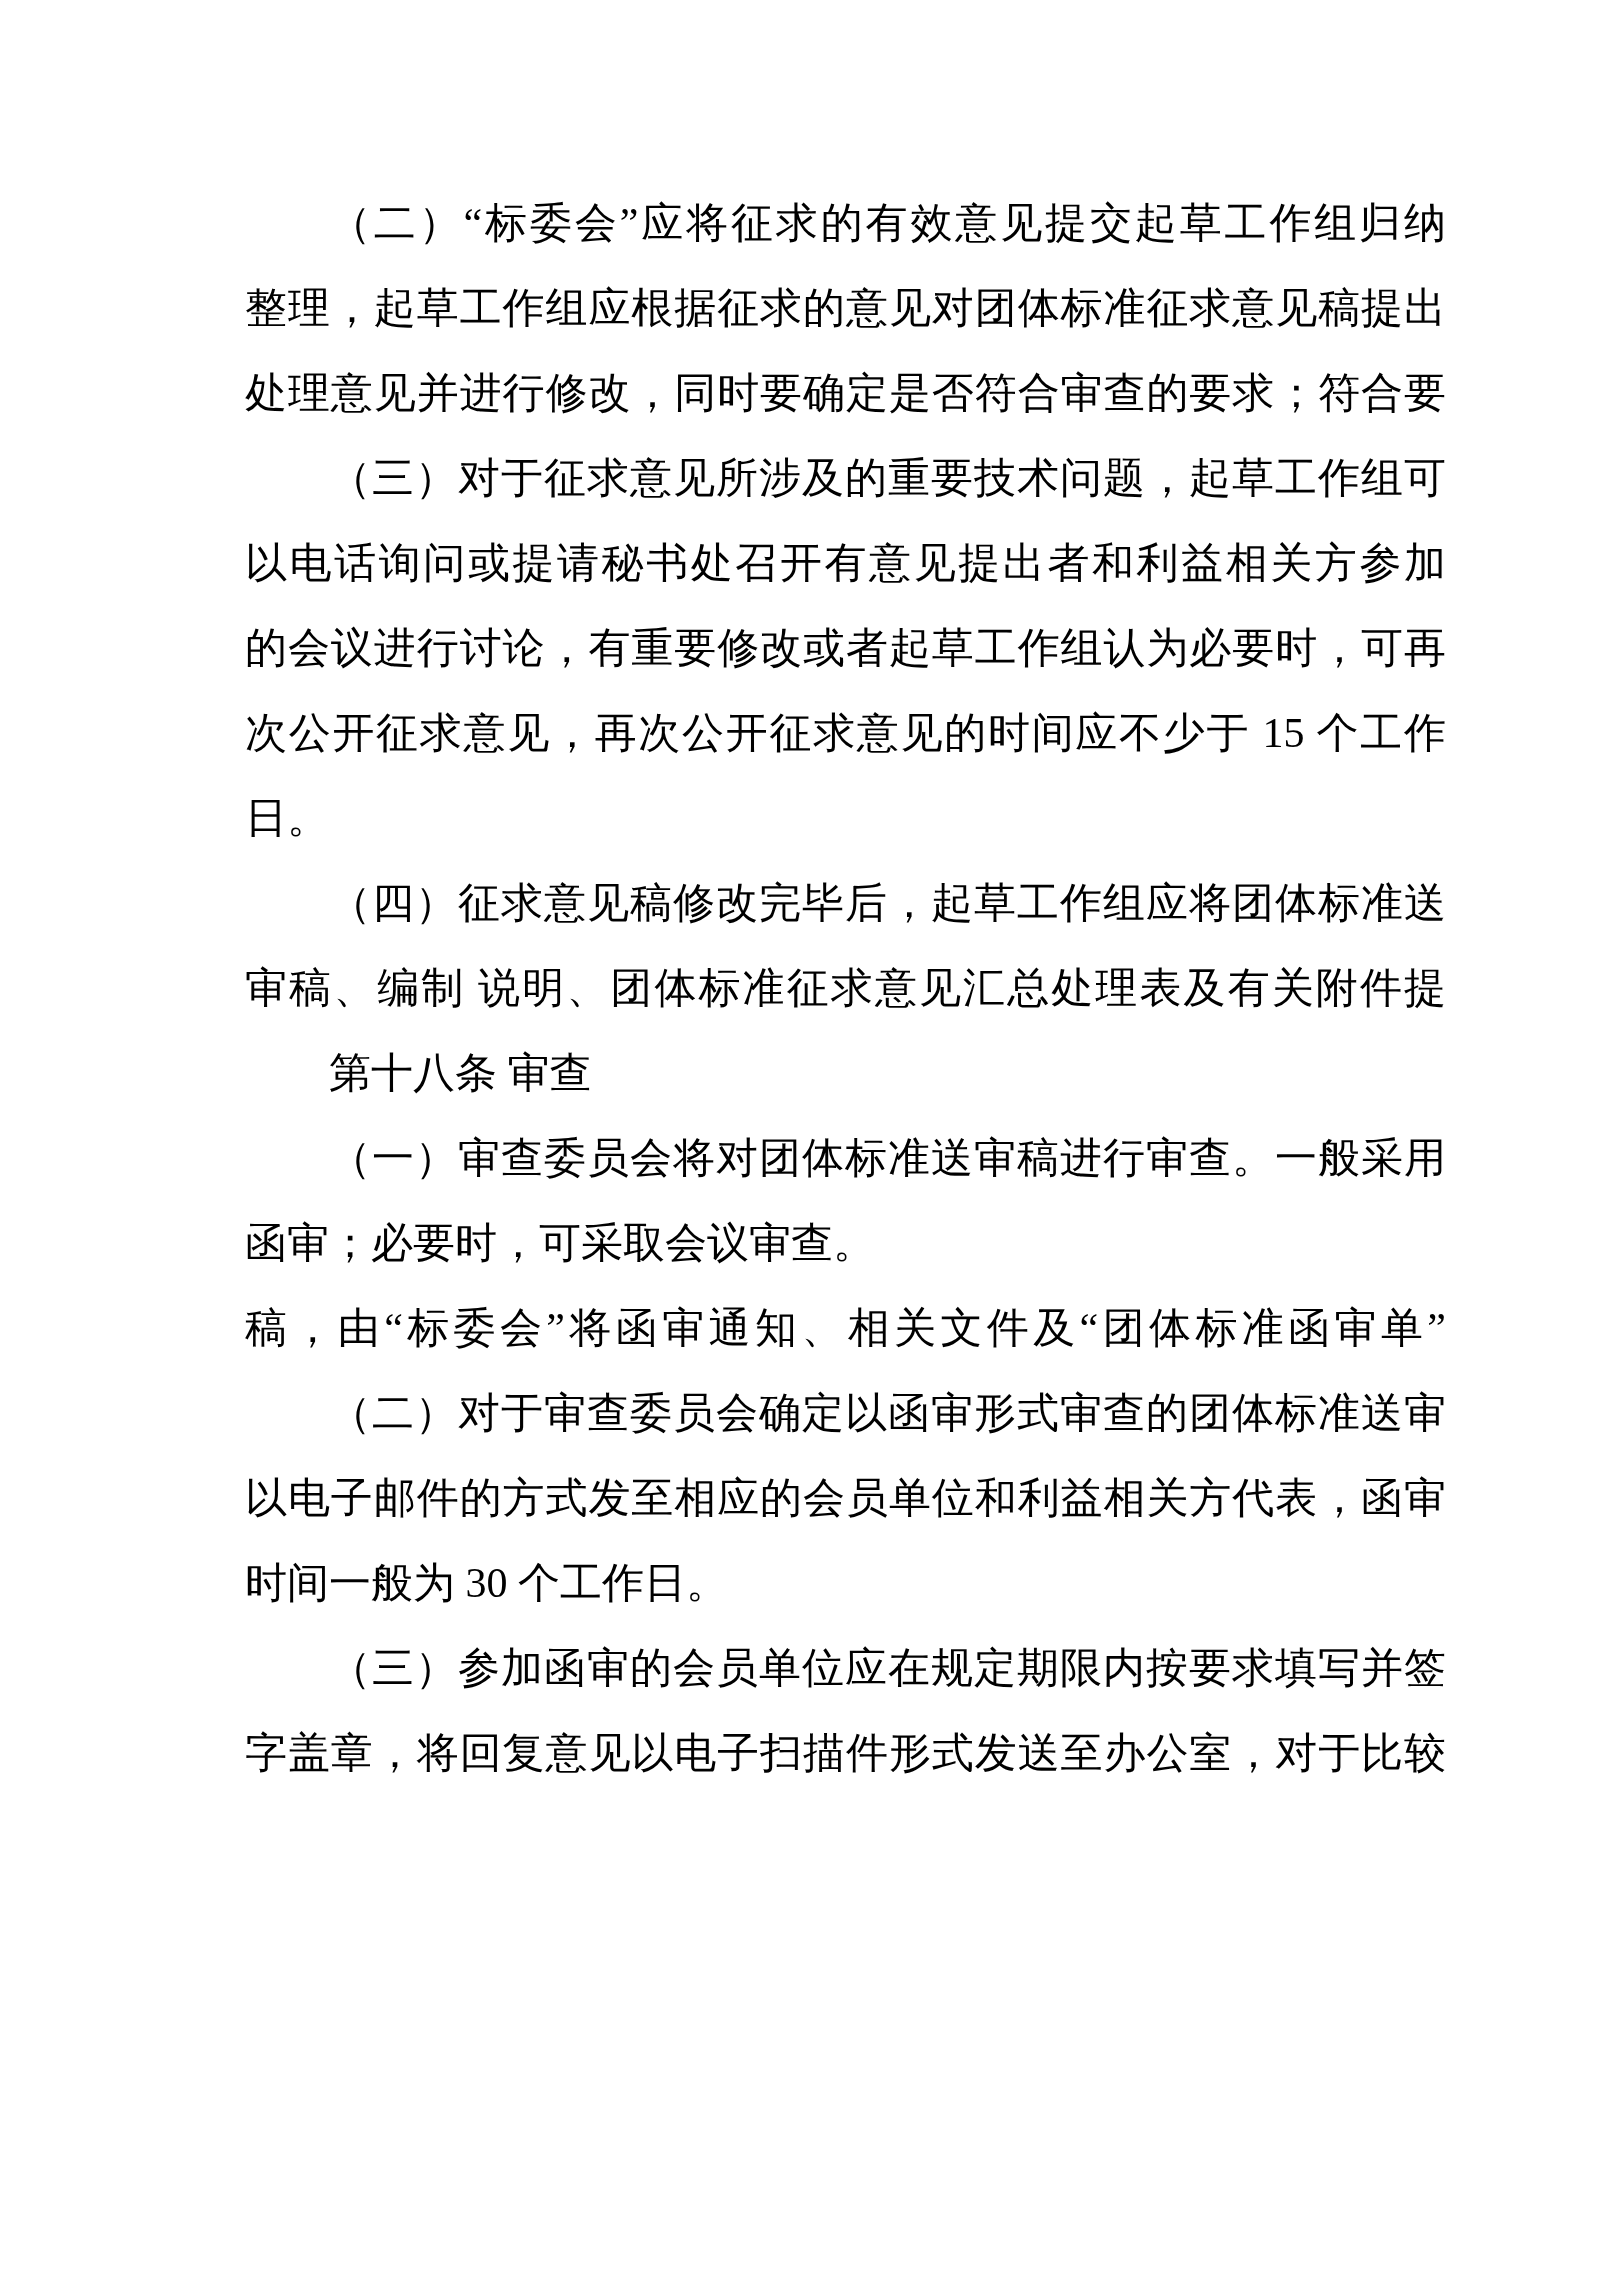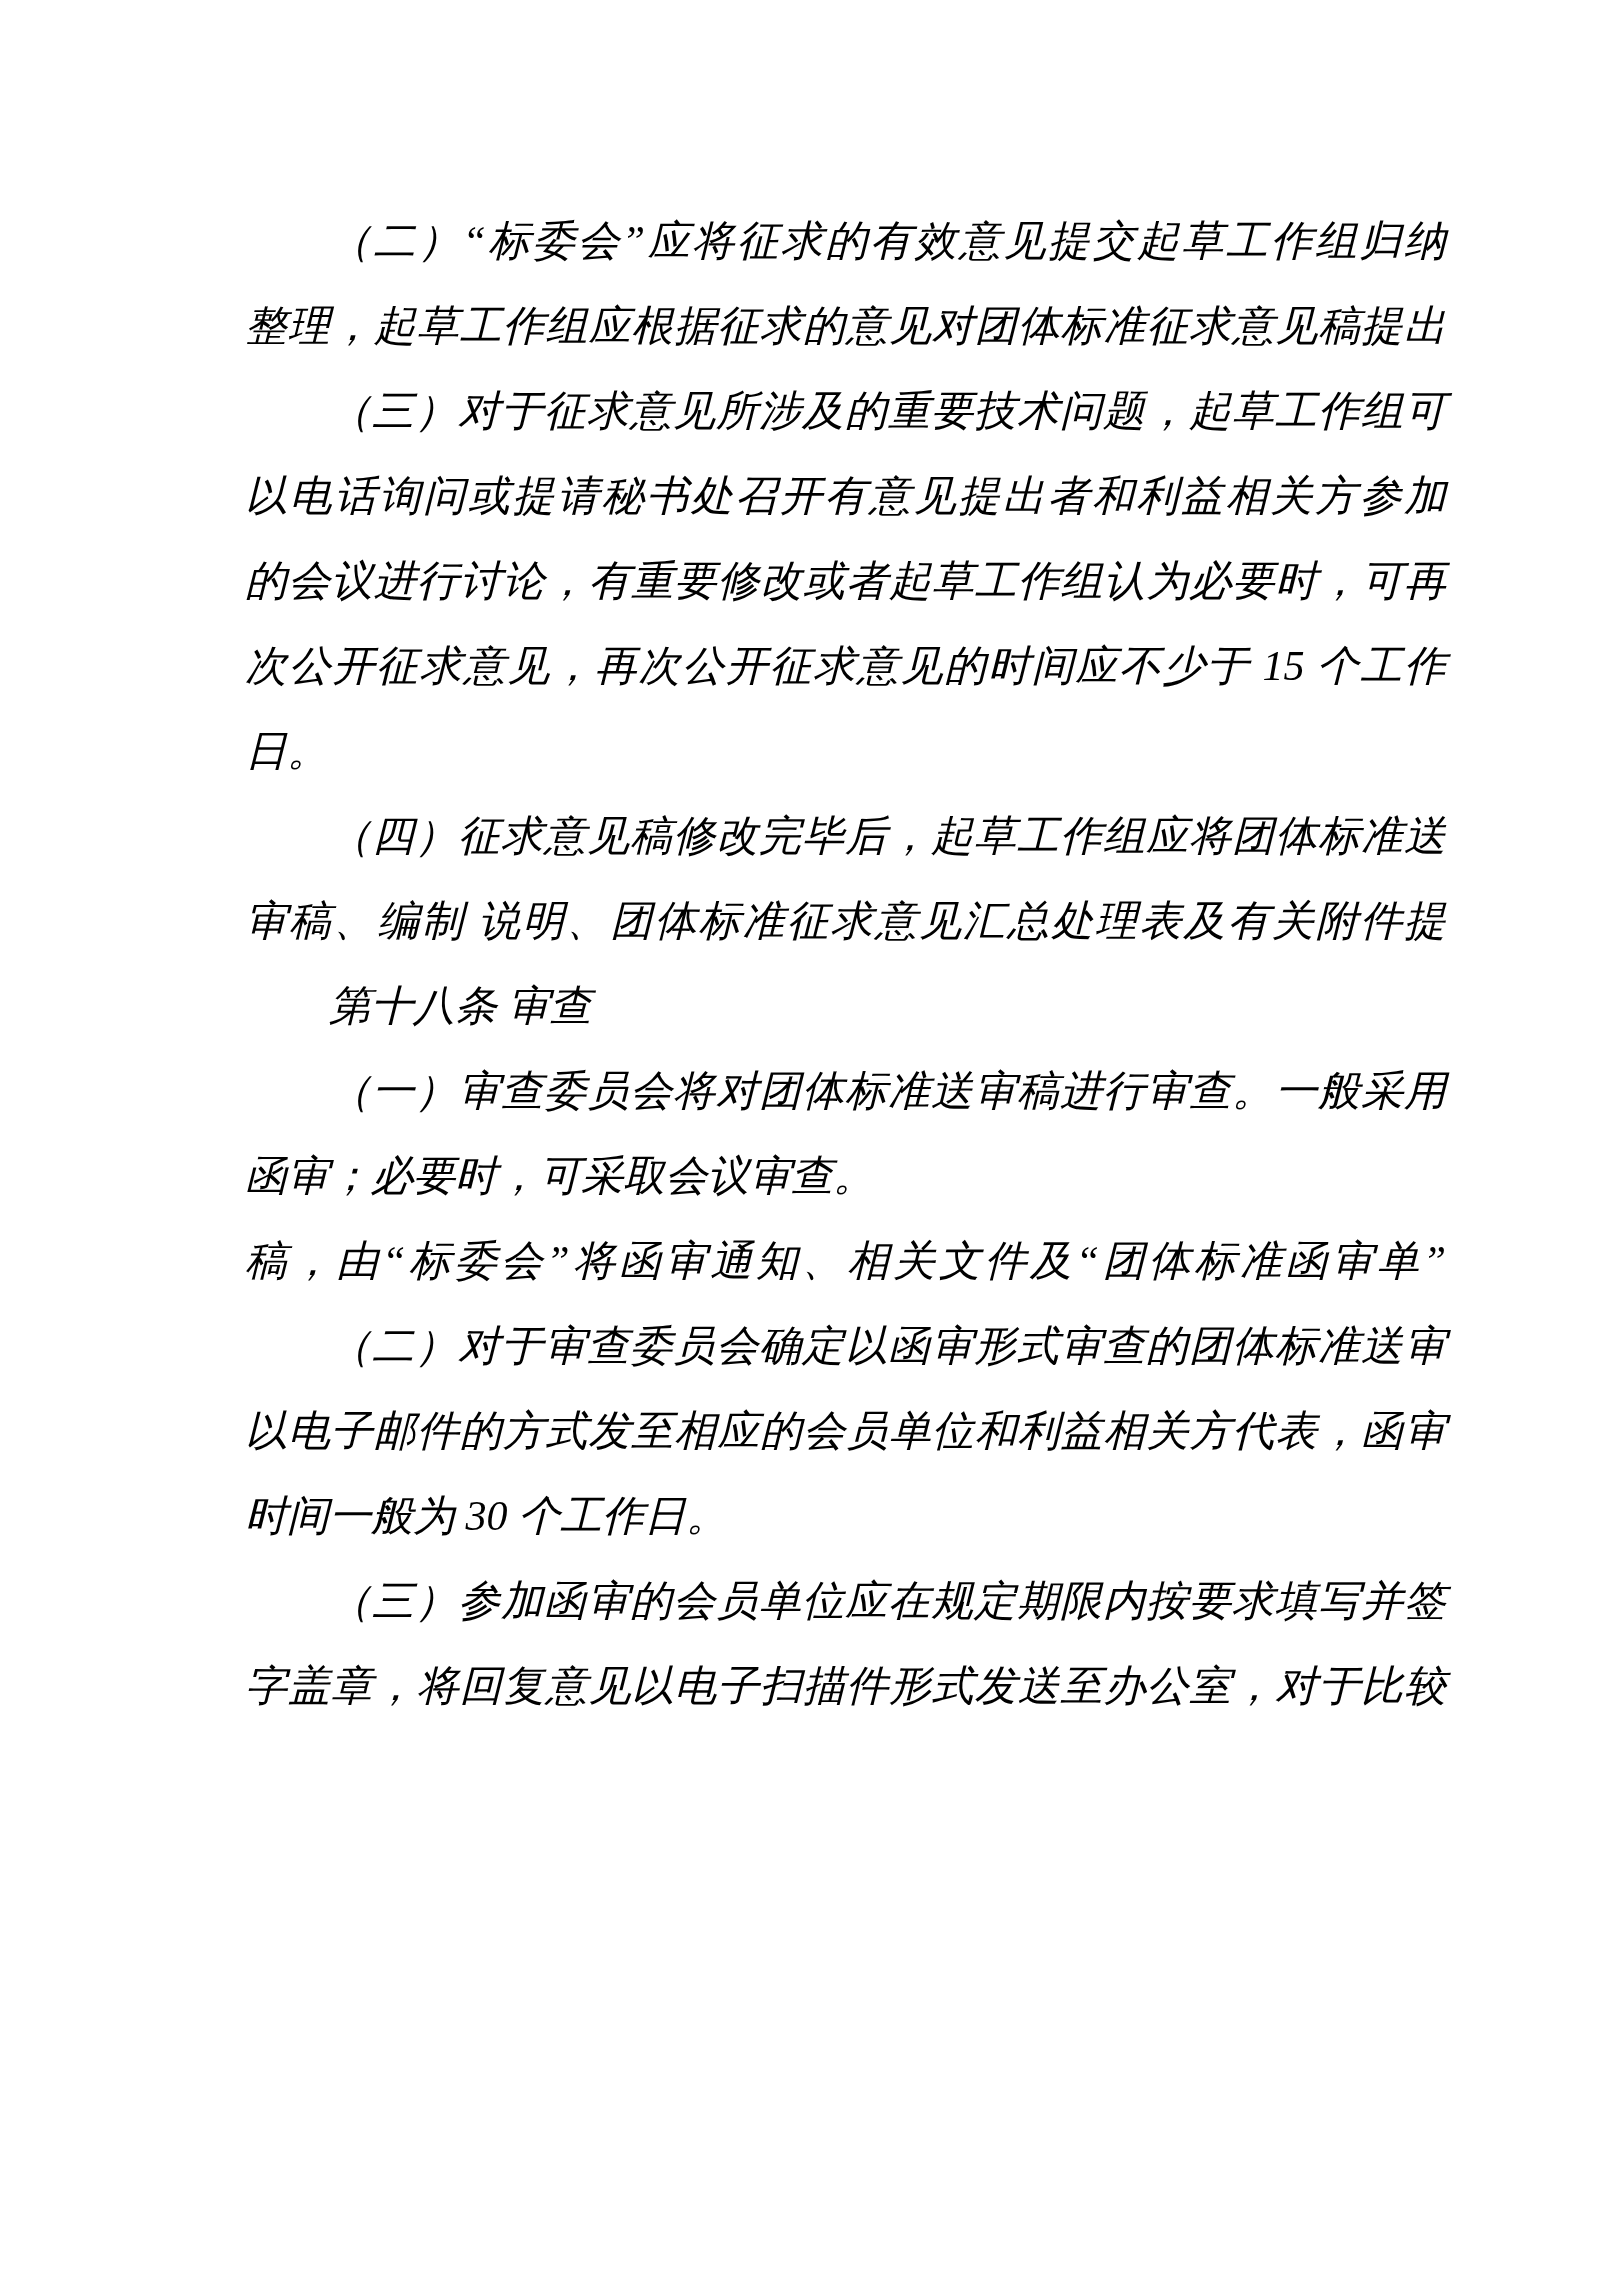--- a/index.html
+++ b/index.html
@@ -12,23 +12,22 @@
     width: 1621px;
     height: 2293px;
     margin: 0 auto;
     background: #ffffff;
     overflow: hidden;
     font-family: "Liberation Serif", "DejaVu Serif", serif;
   }
   .textblock {
     position: absolute;
     left: 245px;
-    top: 199px;
+    top: 181px;
     width: 1201px;
-    font-style: italic;
   }
   .doc-line {
     height: 85px;
     line-height: 85px;
     font-size: 42px;
     color: #000000;
     letter-spacing: 0;
     white-space: normal;
     overflow: visible;
   }
@@ -44,20 +43,21 @@
     text-align: left;
   }
 </style>
 </head>
 <body>
 
 <div class="page">
   <div class="textblock">
       <div class="doc-line justify indent">（二）“标委会”应将征求的有效意见提交起草工作组归纳</div>
       <div class="doc-line justify">整理，起草工作组应根据征求的意见对团体标准征求意见稿提出</div>
+      <div class="doc-line justify">处理意见并进行修改，同时要确定是否符合审查的要求；符合要</div>
       <div class="doc-line justify indent">（三）对于征求意见所涉及的重要技术问题，起草工作组可</div>
       <div class="doc-line justify">以电话询问或提请秘书处召开有意见提出者和利益相关方参加</div>
       <div class="doc-line justify">的会议进行讨论，有重要修改或者起草工作组认为必要时，可再</div>
       <div class="doc-line justify">次公开征求意见，再次公开征求意见的时间应不少于 15 个工作</div>
       <div class="doc-line">日。</div>
       <div class="doc-line justify indent">（四）征求意见稿修改完毕后，起草工作组应将团体标准送</div>
       <div class="doc-line justify">审稿、编制 说明、团体标准征求意见汇总处理表及有关附件提</div>
       <div class="doc-line indent heading">第十八条 审查</div>
       <div class="doc-line justify indent">（一）审查委员会将对团体标准送审稿进行审查。一般采用</div>
       <div class="doc-line">函审；必要时，可采取会议审查。</div>

